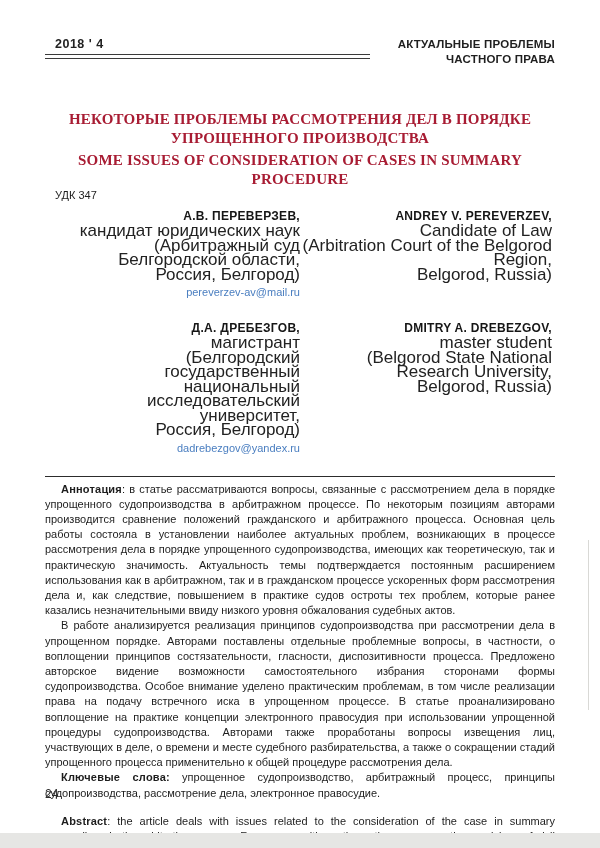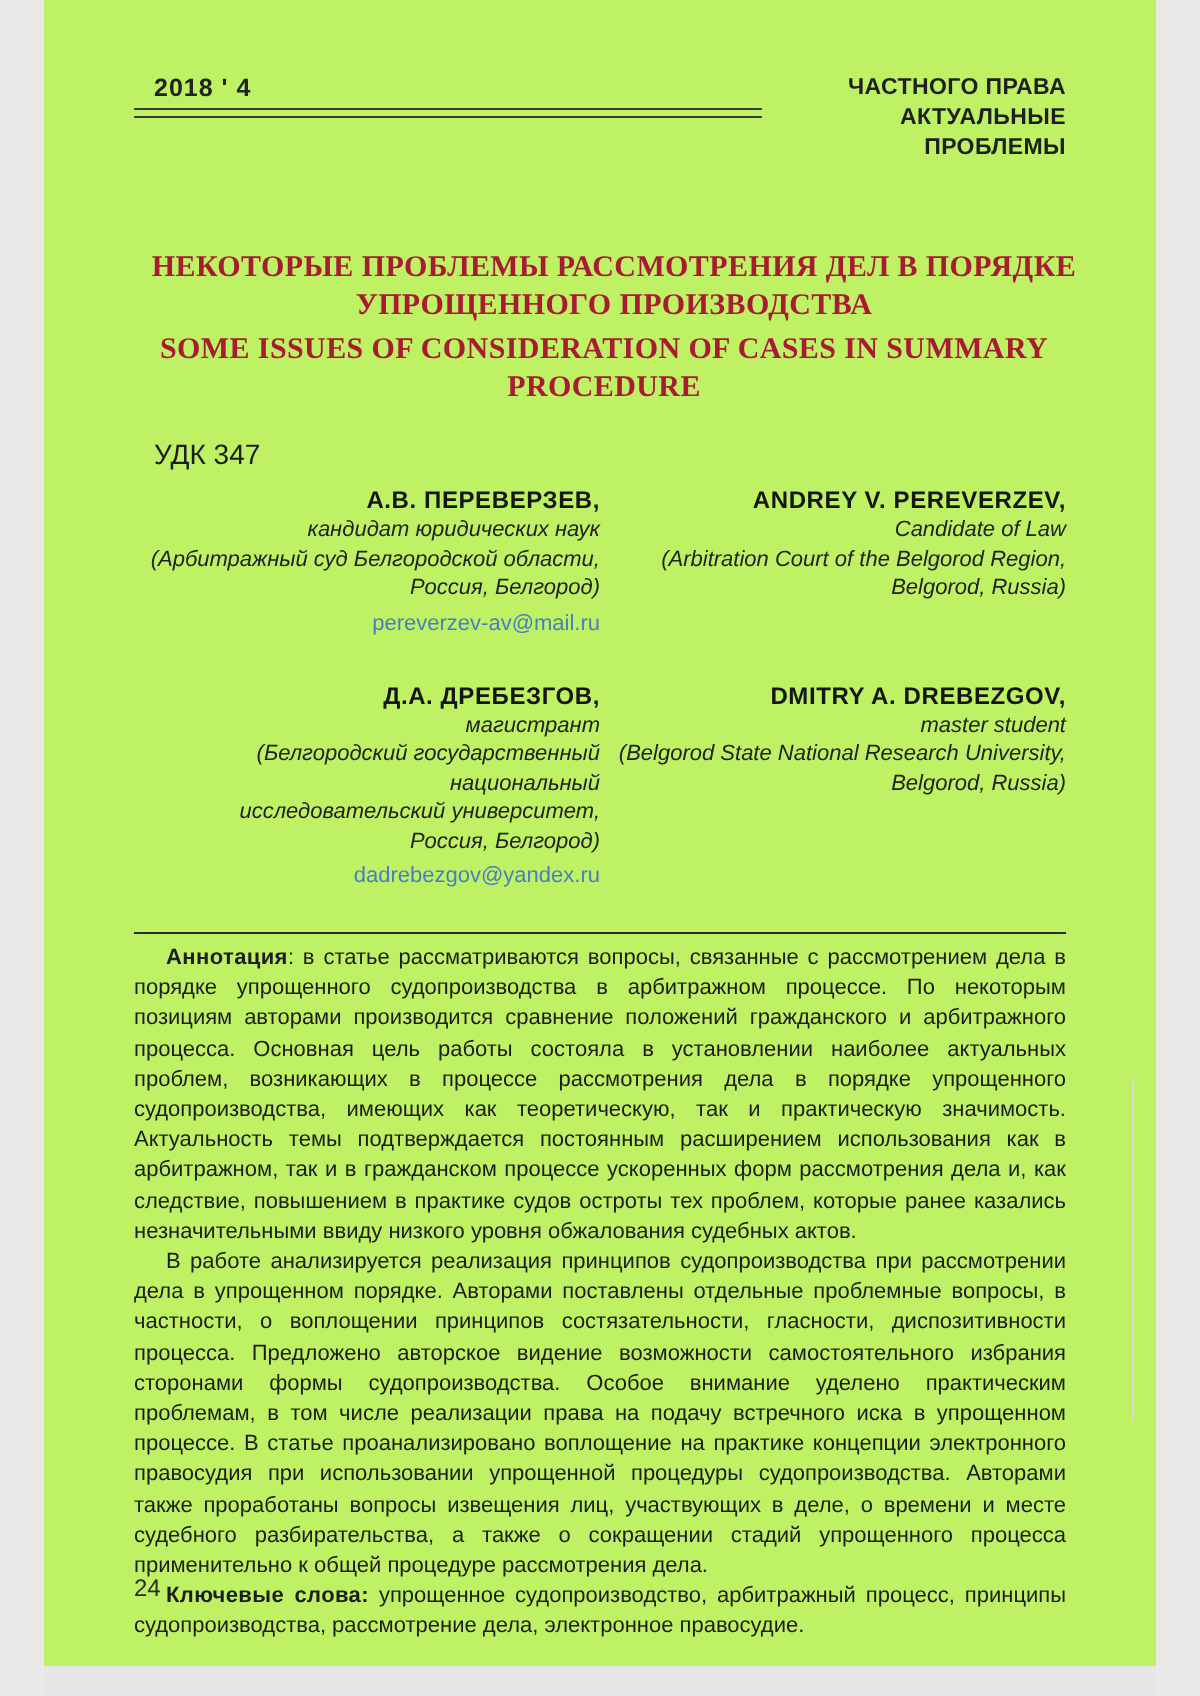--- a/index.html
+++ b/index.html
@@ -3,23 +3,23 @@
 <meta charset="utf-8">
 <style>
   html,body { margin:0; padding:0; }
   body {
     background:#e9e9e7;
     font-family:"Liberation Sans", sans-serif;
     -webkit-font-smoothing:antialiased;
   }
   .page {
     position:relative;
-    width:556px; height:848px;
+    width:600px; height:848px;
     margin:0 auto;
-    background:#bef264;
+    background:#ffffff;
     overflow:hidden;
     color:#1d1d1d;
   }
   .content { padding:0 45px; }
 
   
   .masthead {
     display:flex; justify-content:space-between; align-items:flex-start;
     padding-top:37px;
   }
@@ -41,33 +41,33 @@
   .article-title {
     font-family:"Liberation Serif", serif;
     font-weight:bold; text-align:center;
     font-size:15px; line-height:19px; letter-spacing:0.2px;
     width:480px; margin:0 auto;
   }
   .title-ru { margin-top:43px; }
   .title-en { margin-top:3px; width:470px; }
 
   
-  .udc { margin-top:15px; font-size:14px; padding-left:10px; }
+  .udc { font-size:11px; padding-left:10px; }
   .authors { margin-top:7px; }
   .author-row {
     display:flex; justify-content:center;
     margin-bottom:20px;
   }
   .author-block { width:252px; text-align:right; }
   .a-name {
     font-weight:bold; font-size:12px; line-height:16px; letter-spacing:0.3px;
     color:#161616;
   }
   .a-details {
-    font-size:11px; line-height:14.5px; white-space:pre-line; color:#222;font-style:italic;
+    font-size:17px; line-height:14.5px; white-space:pre-line; color:#222;
   }
   .a-email { font-size:11px; line-height:14.5px; cursor:pointer; }
 
   
   .abstract-block { margin-top:18px; }
   .toprule { border-top:1.5px solid #2c2c2c; margin-bottom:5px; }
   .abstract-block p {
     margin:0; font-size:11px; line-height:15.2px;
     text-align:justify; text-indent:16px; color:#1d1d1d;
   }
@@ -93,22 +93,22 @@
 
 <div class="page">
   <div class="content">
 
     <header class="masthead">
       <div class="issue-col">
         <div class="issue">2018 ' 4</div>
         <div class="double-rule"></div>
       </div>
       <div class="journal-col">
+        <div>АКТУАЛЬНЫЕ ПРОБЛЕМЫ</div>
         <div>ЧАСТНОГО ПРАВА</div>
-        <div>АКТУАЛЬНЫЕ ПРОБЛЕМЫ</div>
       </div>
     </header>
 
     <h1 class="article-title title-ru" style="color: rgb(168, 28, 51);">НЕКОТОРЫЕ ПРОБЛЕМЫ РАССМОТРЕНИЯ ДЕЛ В ПОРЯДКЕ УПРОЩЕННОГО ПРОИЗВОДСТВА</h1>
     <h2 class="article-title title-en" style="color: rgb(168, 28, 51);">SOME ISSUES OF CONSIDERATION OF CASES IN SUMMARY PROCEDURE</h2>
 
     <div class="udc">УДК 347</div>
 
     <section class="authors">
 

